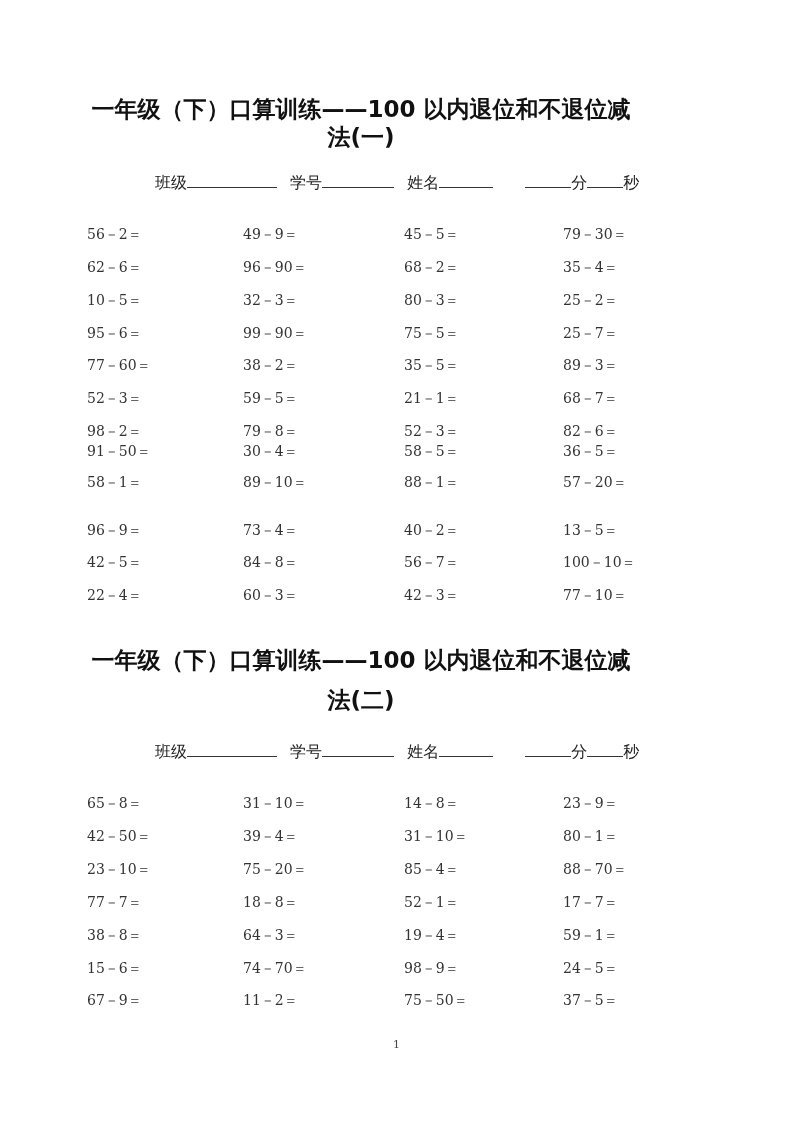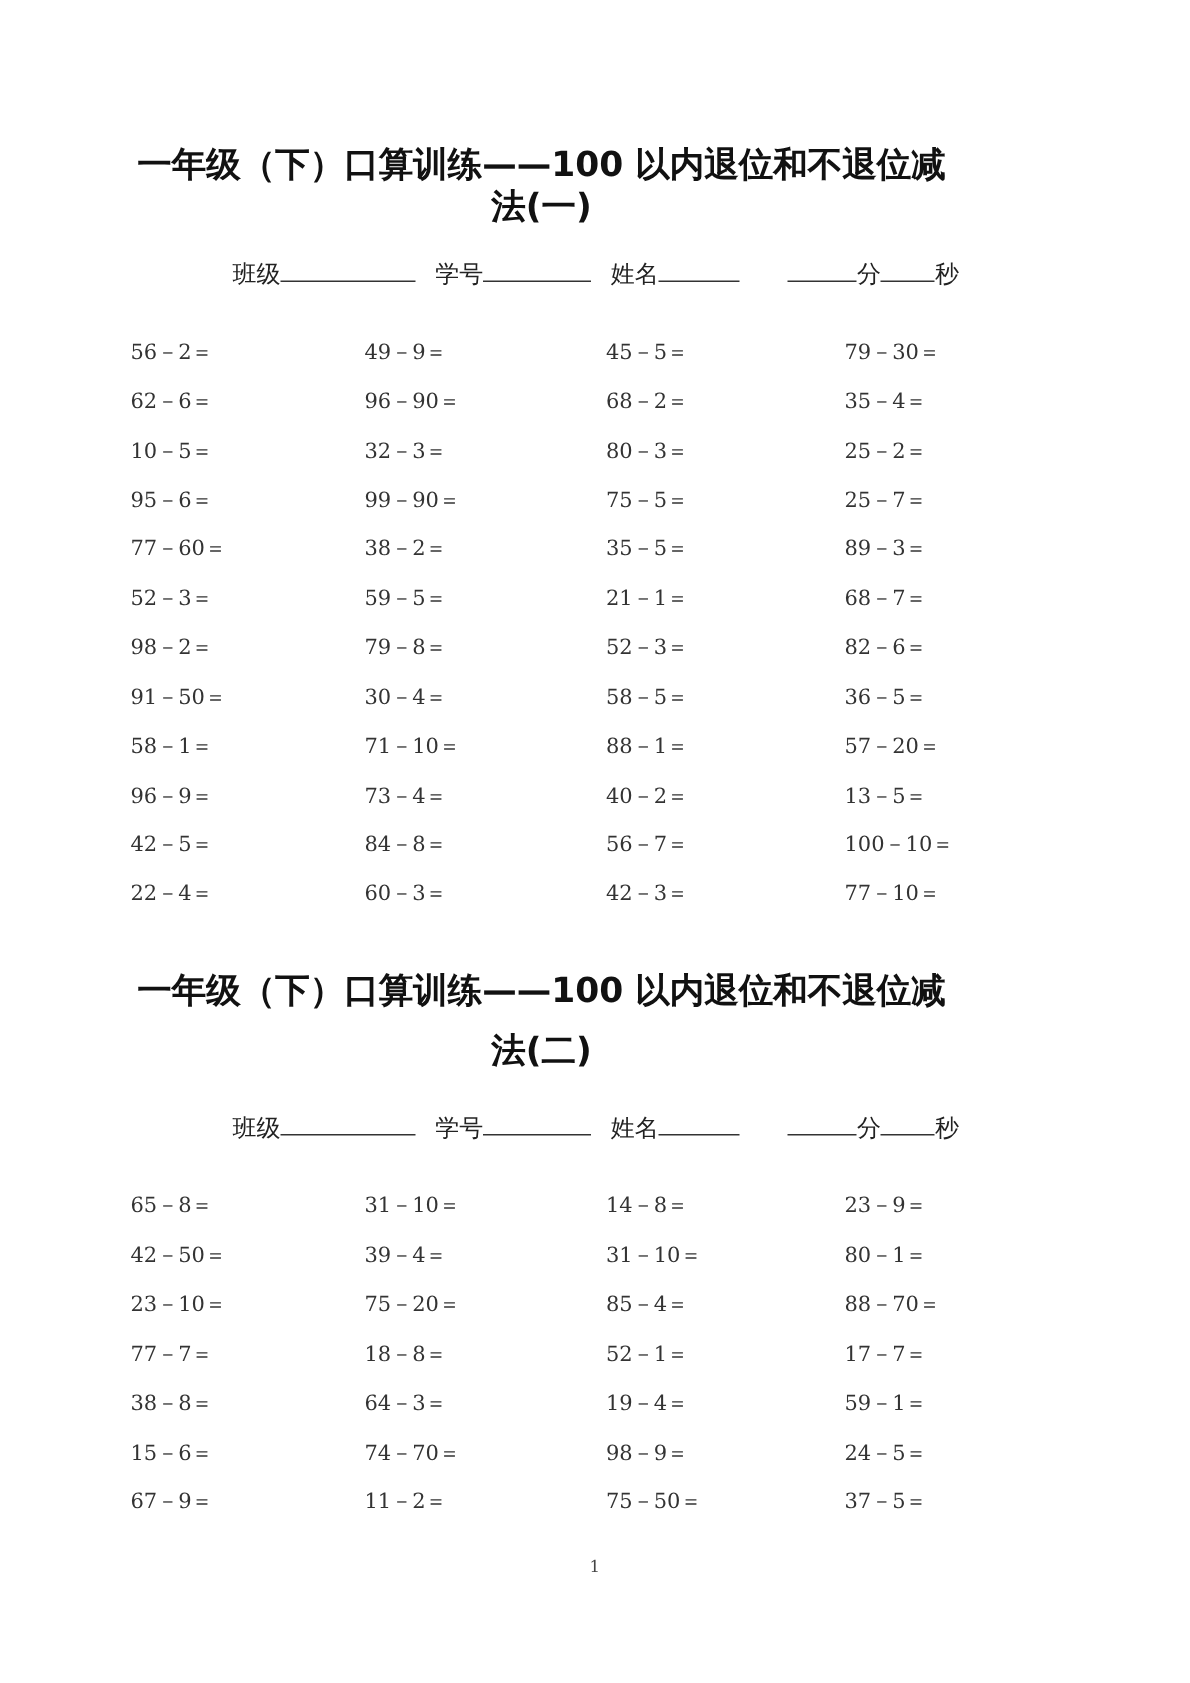--- a/index.html
+++ b/index.html
@@ -68,29 +68,29 @@
         <span class="cell c1">59－5＝</span>
         <span class="cell c2">21－1＝</span>
         <span class="cell c3">68－7＝</span>
       </div>
     <div class="row" style="top:197px;">
         <span class="cell c0">98－2＝</span>
         <span class="cell c1">79－8＝</span>
         <span class="cell c2">52－3＝</span>
         <span class="cell c3">82－6＝</span>
       </div>
-    <div class="row" style="top:230px;">
+    <div class="row" style="top:217px;">
         <span class="cell c0">91－50＝</span>
         <span class="cell c1">30－4＝</span>
         <span class="cell c2">58－5＝</span>
         <span class="cell c3">36－5＝</span>
       </div>
-    <div class="row" style="top:263px;">
+    <div class="row" style="top:248px;">
         <span class="cell c0">58－1＝</span>
-        <span class="cell c1">71－10＝</span>
+        <span class="cell c1">89－10＝</span>
         <span class="cell c2">88－1＝</span>
         <span class="cell c3">57－20＝</span>
       </div>
     <div class="row" style="top:296px;">
         <span class="cell c0">96－9＝</span>
         <span class="cell c1">73－4＝</span>
         <span class="cell c2">40－2＝</span>
         <span class="cell c3">13－5＝</span>
       </div>
     <div class="row" style="top:328px;">

